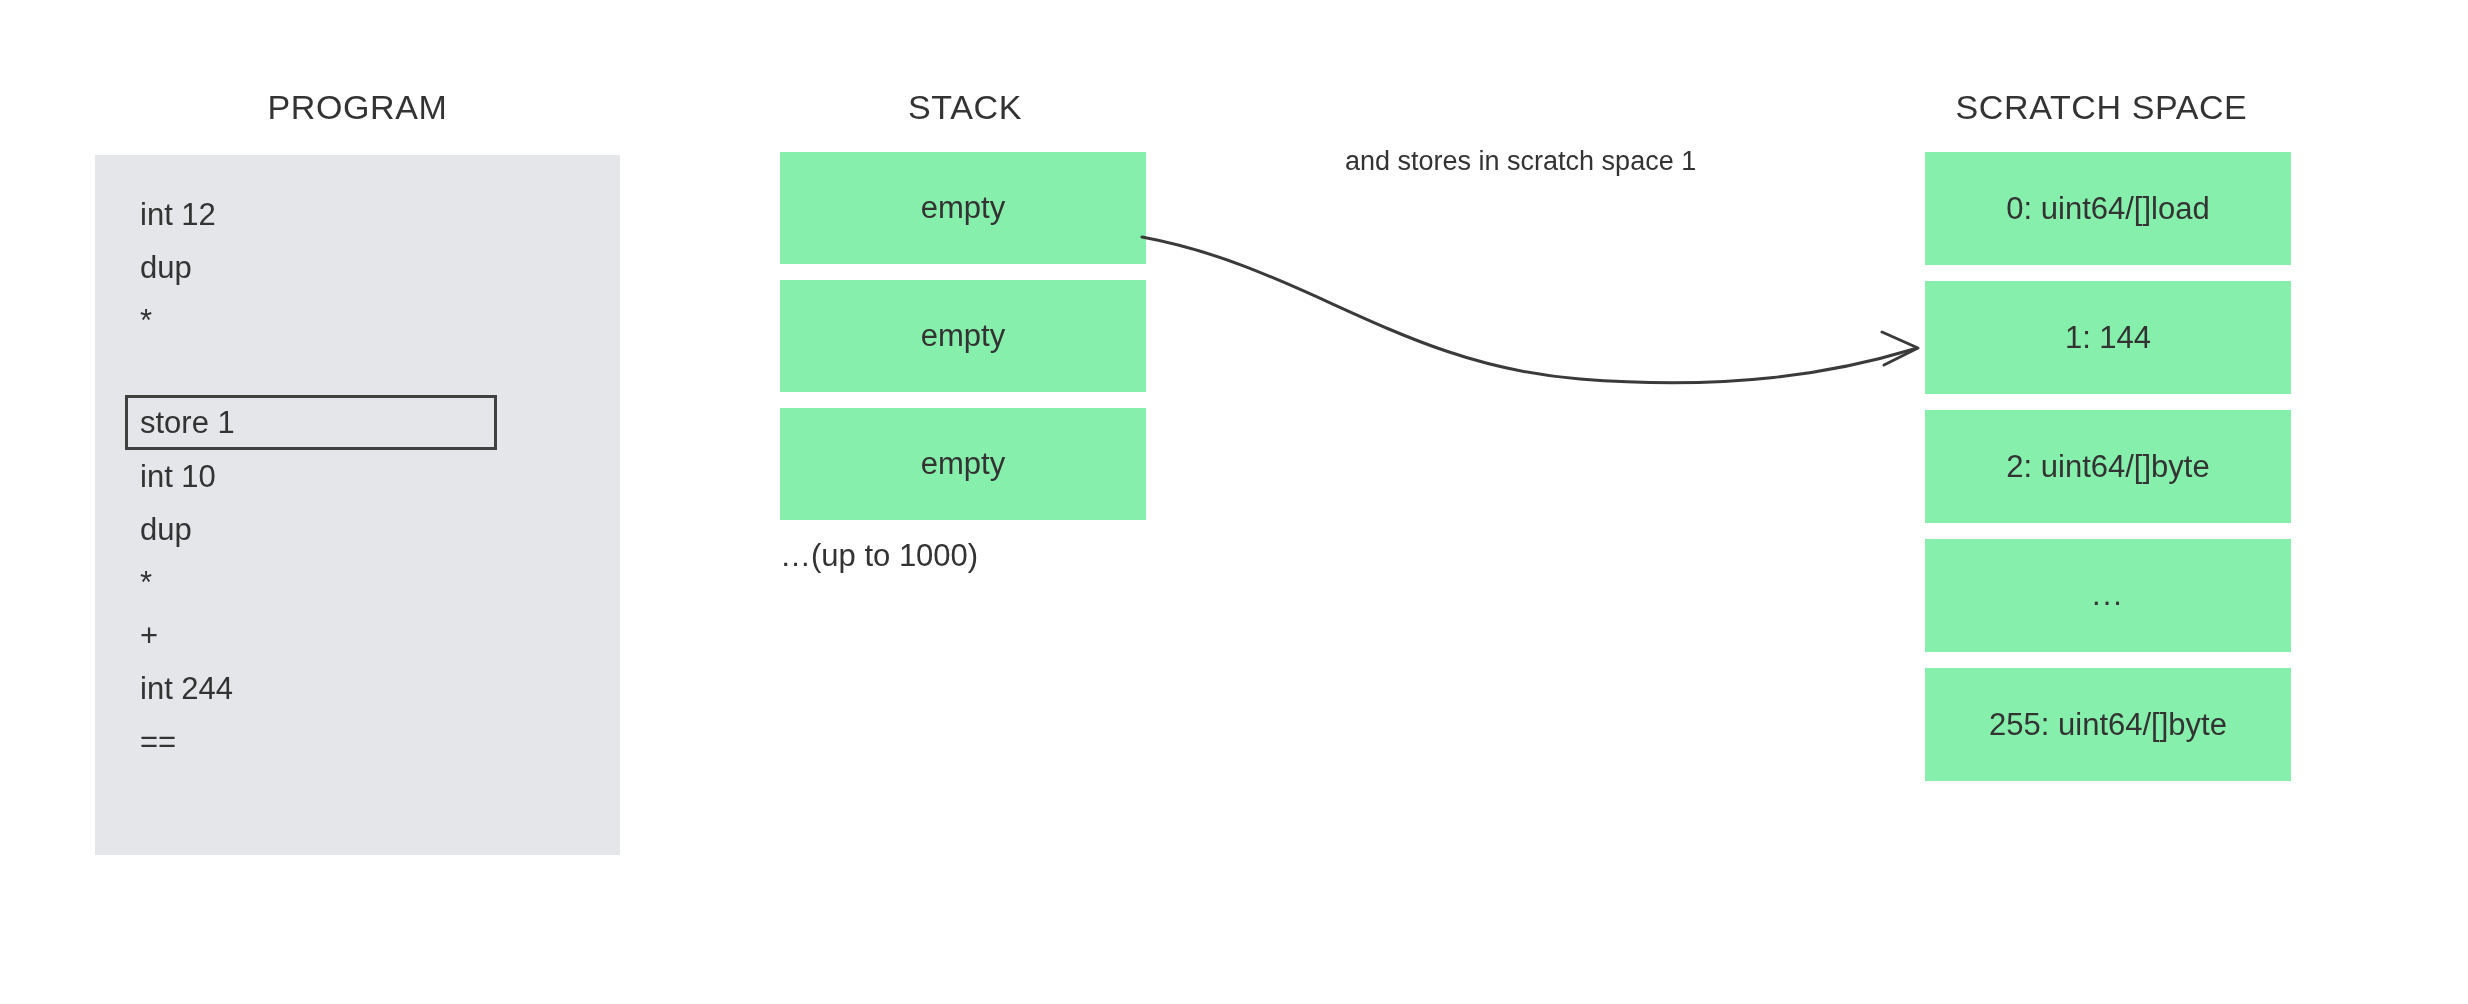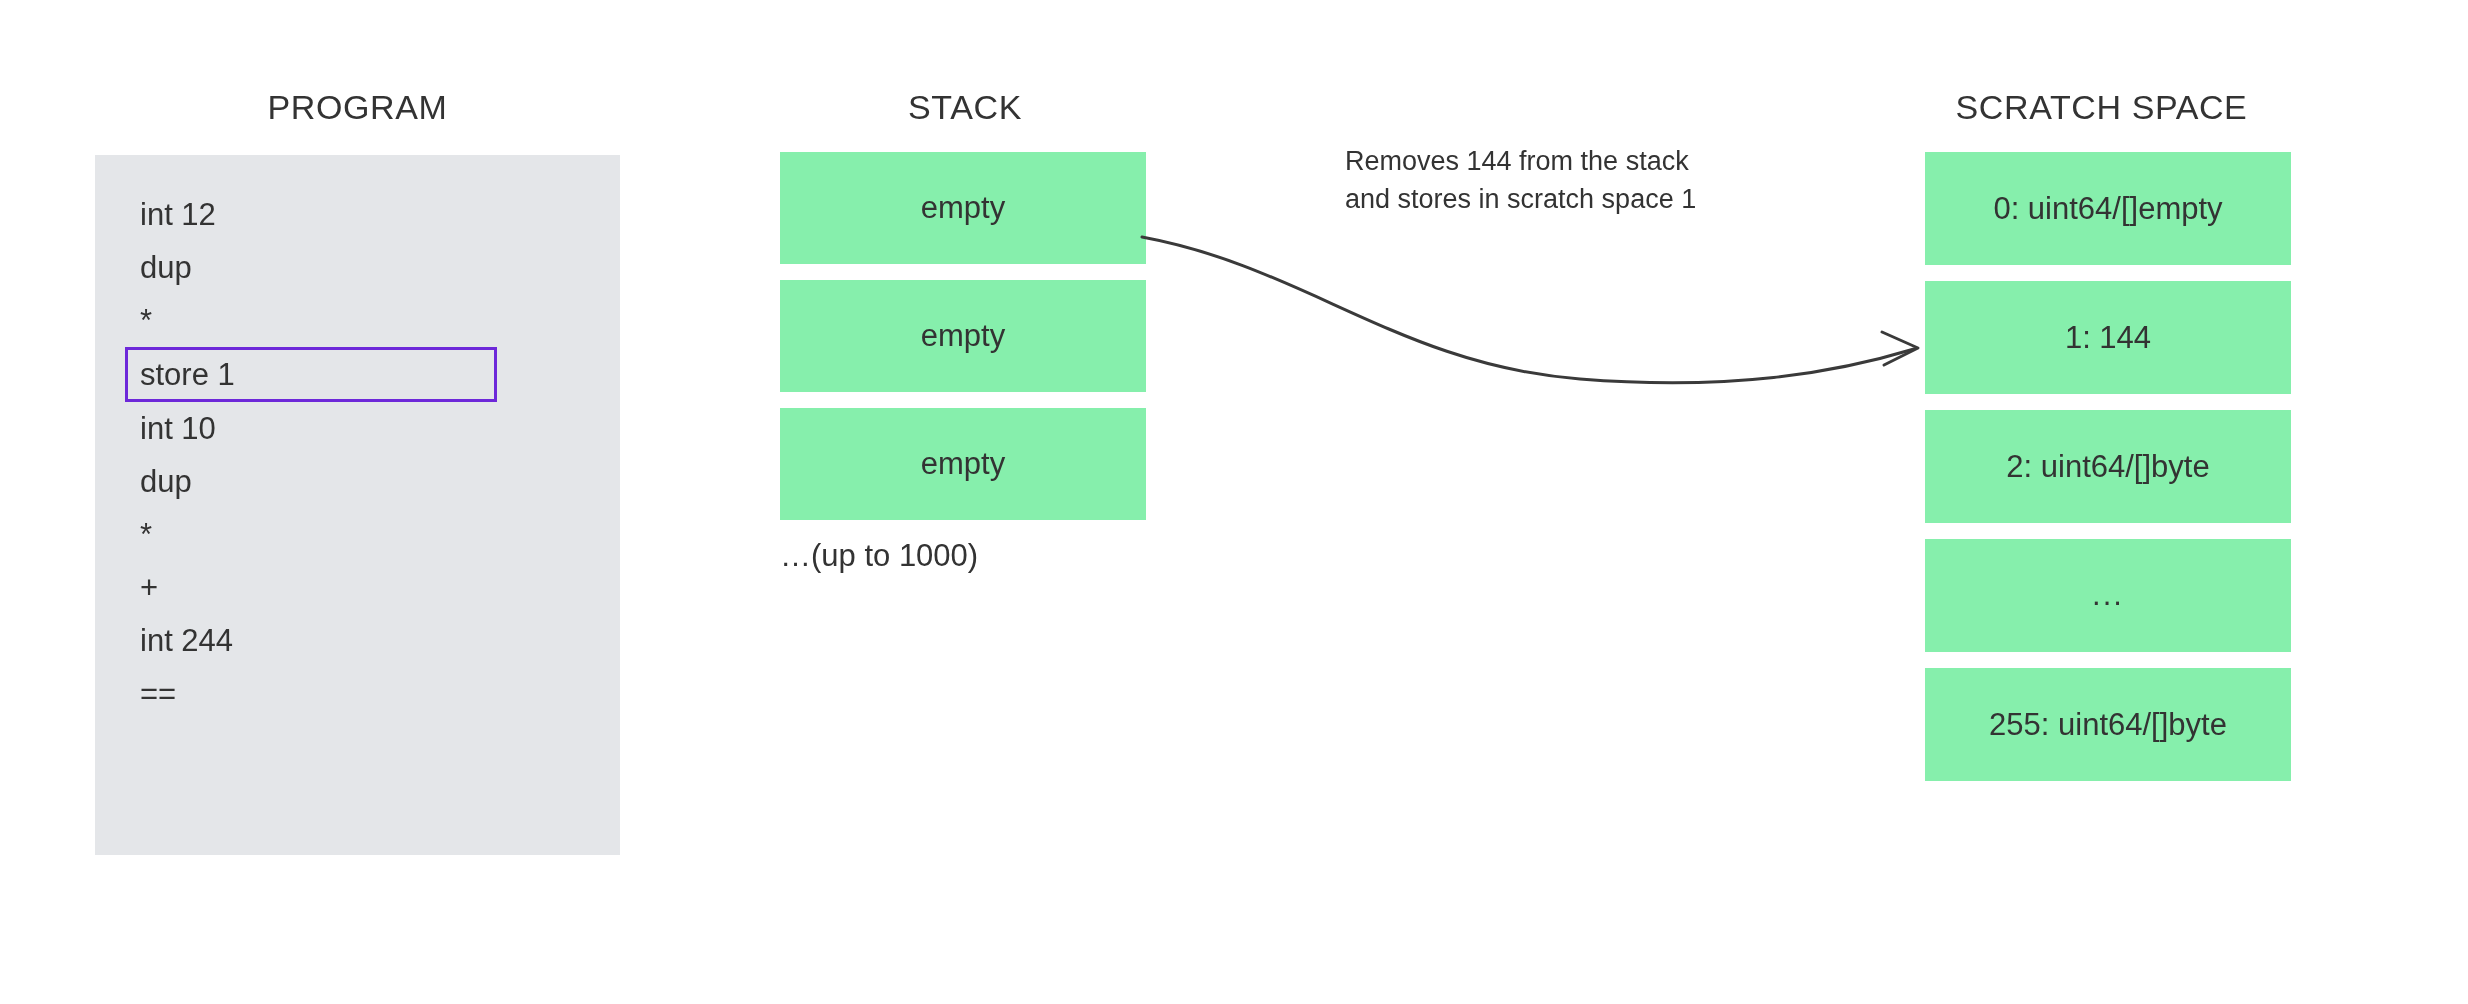--- a/index.html
+++ b/index.html
@@ -53,26 +53,27 @@
   }
   .program-line {
     font-size: 31px;
     line-height: 53px;
     height: 53px;
     color: #333333;
     white-space: nowrap;
   }
   .program-line.highlighted {
     box-sizing: border-box;
-    border: 3px solid #6d28d9;
+    border: 3px solid #404040;
     margin-left: -15px;
     padding-left: 12px;
     width: 372px;
     height: 55px;
     line-height: 49px;
+    margin-top: 48px;
   }
 
   
   .cell {
     position: absolute;
     background: #86efac;
     display: flex;
     align-items: center;
     justify-content: center;
     font-size: 31px;
@@ -156,30 +157,29 @@
 
   <div class="col-title" id="title-stack">STACK</div>
 
   <div class="cell stack-cell" id="stack-cell-0">empty</div>
   <div class="cell stack-cell" id="stack-cell-1">empty</div>
   <div class="cell stack-cell" id="stack-cell-2">empty</div>
 
   <div id="stack-caption">…(up to 1000)</div>
 
   <div id="annotation">
-    <div>Removes 144 from the stack</div>
     <div>and stores in scratch space 1</div>
   </div>
 
   <svg id="arrow-svg" viewBox="0 0 820 180" fill="none" xmlns="http://www.w3.org/2000/svg">
     <path d="M 12 22 C 175 52, 270 150, 450 164 C 600 176, 705 158, 784 134" stroke="#3a3a3a" stroke-width="3" fill="none" stroke-linecap="round"></path>
     <path d="M 752 117 L 788 133 L 754 150" stroke="#3a3a3a" stroke-width="3" fill="none" stroke-linecap="round" stroke-linejoin="round"></path>
   </svg>
 
   <div class="col-title" id="title-scratch">SCRATCH SPACE</div>
 
-  <div class="cell scratch-cell" id="scratch-cell-0">0: uint64/[]empty</div>
+  <div class="cell scratch-cell" id="scratch-cell-0">0: uint64/[]load</div>
   <div class="cell scratch-cell" id="scratch-cell-1">1: 144</div>
   <div class="cell scratch-cell" id="scratch-cell-2">2: uint64/[]byte</div>
   <div class="cell scratch-cell scratch-ellipsis" id="scratch-cell-3">...</div>
   <div class="cell scratch-cell" id="scratch-cell-4">255: uint64/[]byte</div>
 
 </div>
 
 </body></html>

